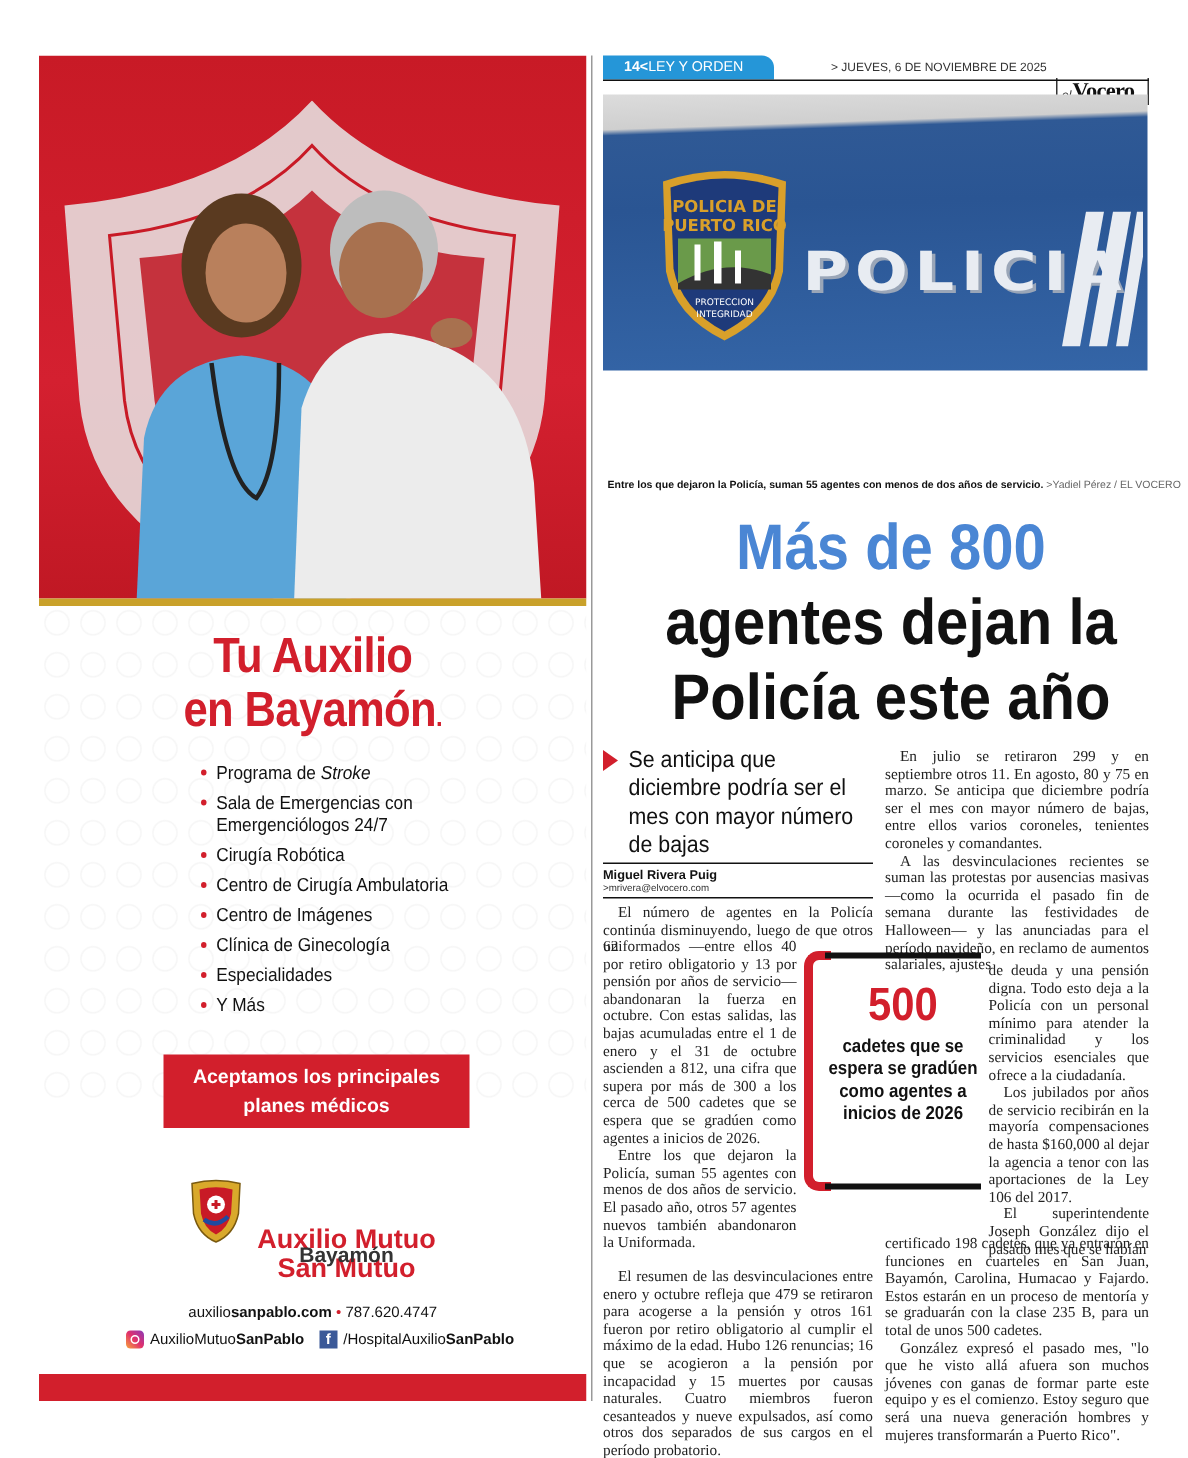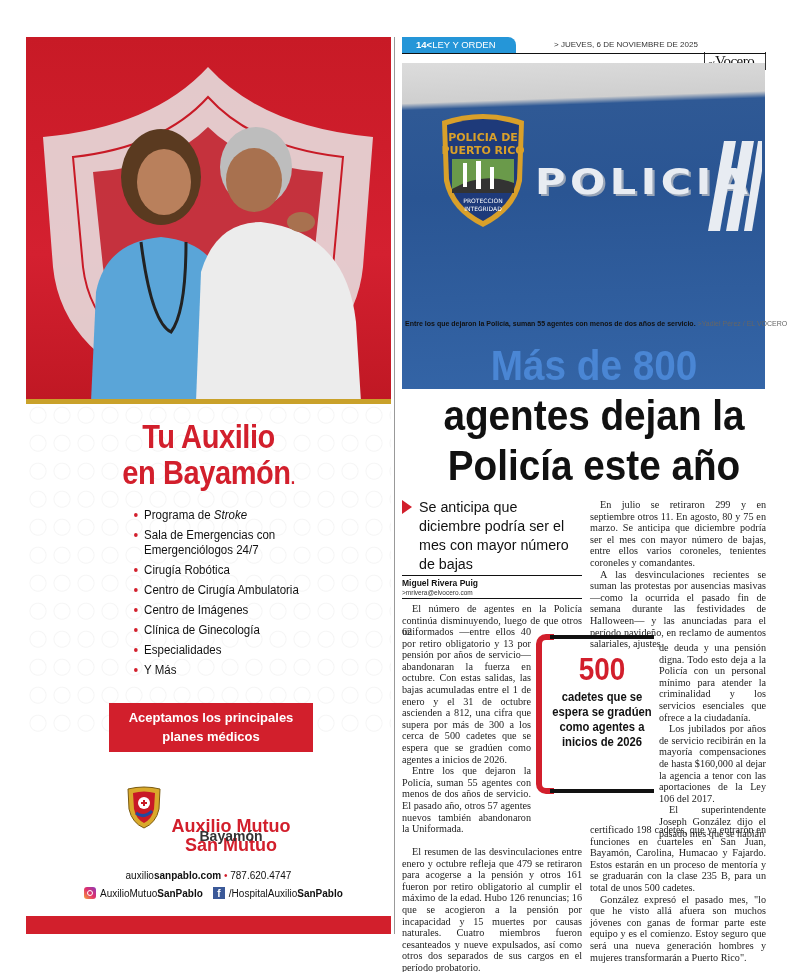--- a/index.html
+++ b/index.html
@@ -34,24 +34,24 @@
     .ad-footer-bar { position: absolute; left: 0; top: 879px; width: 365px; height: 18px; background: #d21f2c; }
 
     .col-divider { position: absolute; left: 394px; top: 37px; width: 1px; height: 897px; background: #999; }
 
     
     .hdr-tab { position: absolute; left: 402px; top: 37px; width: 114px; height: 16px; background: #2596d8; border-radius: 0 8px 0 0; color: #fff; font-size: 9.5px; line-height: 16px; padding-left: 14px; }
     .hdr-tab b { font-weight: bold; }
     .hdr-date { position: absolute; left: 554px; top: 40px; font-size: 8px; color: #333; }
     .hdr-logo { position: absolute; left: 704px; top: 35px; width: 62px; height: 18px; border-left: 1px solid #333; border-right: 1px solid #333; margin-top: 17px; }
     .hdr-logo .el { position: absolute; left: 3px; top: 7px; font-size: 8px; font-style: italic; color: #333; }
-    .hdr-logo .voc { position: absolute; left: 10px; top: 1px; font-family: "Liberation Serif", serif; font-weight: normal; font-size: 15px; color: #111; letter-spacing: -0.5px; }
+    .hdr-logo .voc { position: absolute; left: 10px; top: 1px; font-family: "Liberation Serif", serif; font-weight: bold; font-size: 15px; color: #111; letter-spacing: -0.5px; }
     .hdr-rule { position: absolute; left: 402px; top: 53px; width: 364px; height: 1px; background: #111; }
 
-    .photo { position: absolute; left: 402px; top: 63px; width: 363px; height: 326px; overflow: hidden;
+    .photo { position: absolute; left: 402px; top: 63px; width: 363px; height: 184px; overflow: hidden;
       background: linear-gradient(178deg, #dcdcdc 0%, #cfcfcf 12%, #2f5995 14%, #2a5593 40%, #3465a7 100%); }
     .photo .badge { position: absolute; left: 36px; top: 48px; width: 90px; height: 118px; }
     .photo .wordmark { position: absolute; left: 133px; top: 98px; font-family: "DejaVu Sans", sans-serif; font-weight: bold; font-size: 36px; letter-spacing: 4px; color: #e8ecf2; text-shadow: 2px 2px 0 #9aa6b8; transform: scaleX(1.15); transform-origin: left; }
     .photo .stripes { position: absolute; left: 300px; top: 78px; width: 60px; height: 90px; }
     .caption { position: absolute; left: 405px; top: 320px; font-size: 7px; color: #111; white-space: nowrap; }
     .caption b { font-weight: bold; }
     .caption .credit { color: #666; }
 
     .h-blue { position: absolute; left: 396px; top: 340px; width: 396px; text-align: center; font-family: "Liberation Sans", sans-serif; font-weight: bold; font-size: 43px; line-height: 50px; color: #4a86d4; transform: scaleX(0.9); transform-origin: center; }
     .h-black { position: absolute; left: 396px; top: 390px; width: 396px; text-align: center; font-family: "Liberation Sans", sans-serif; font-weight: bold; font-size: 43px; line-height: 50px; color: #111; transform: scaleX(0.9); transform-origin: center; }

